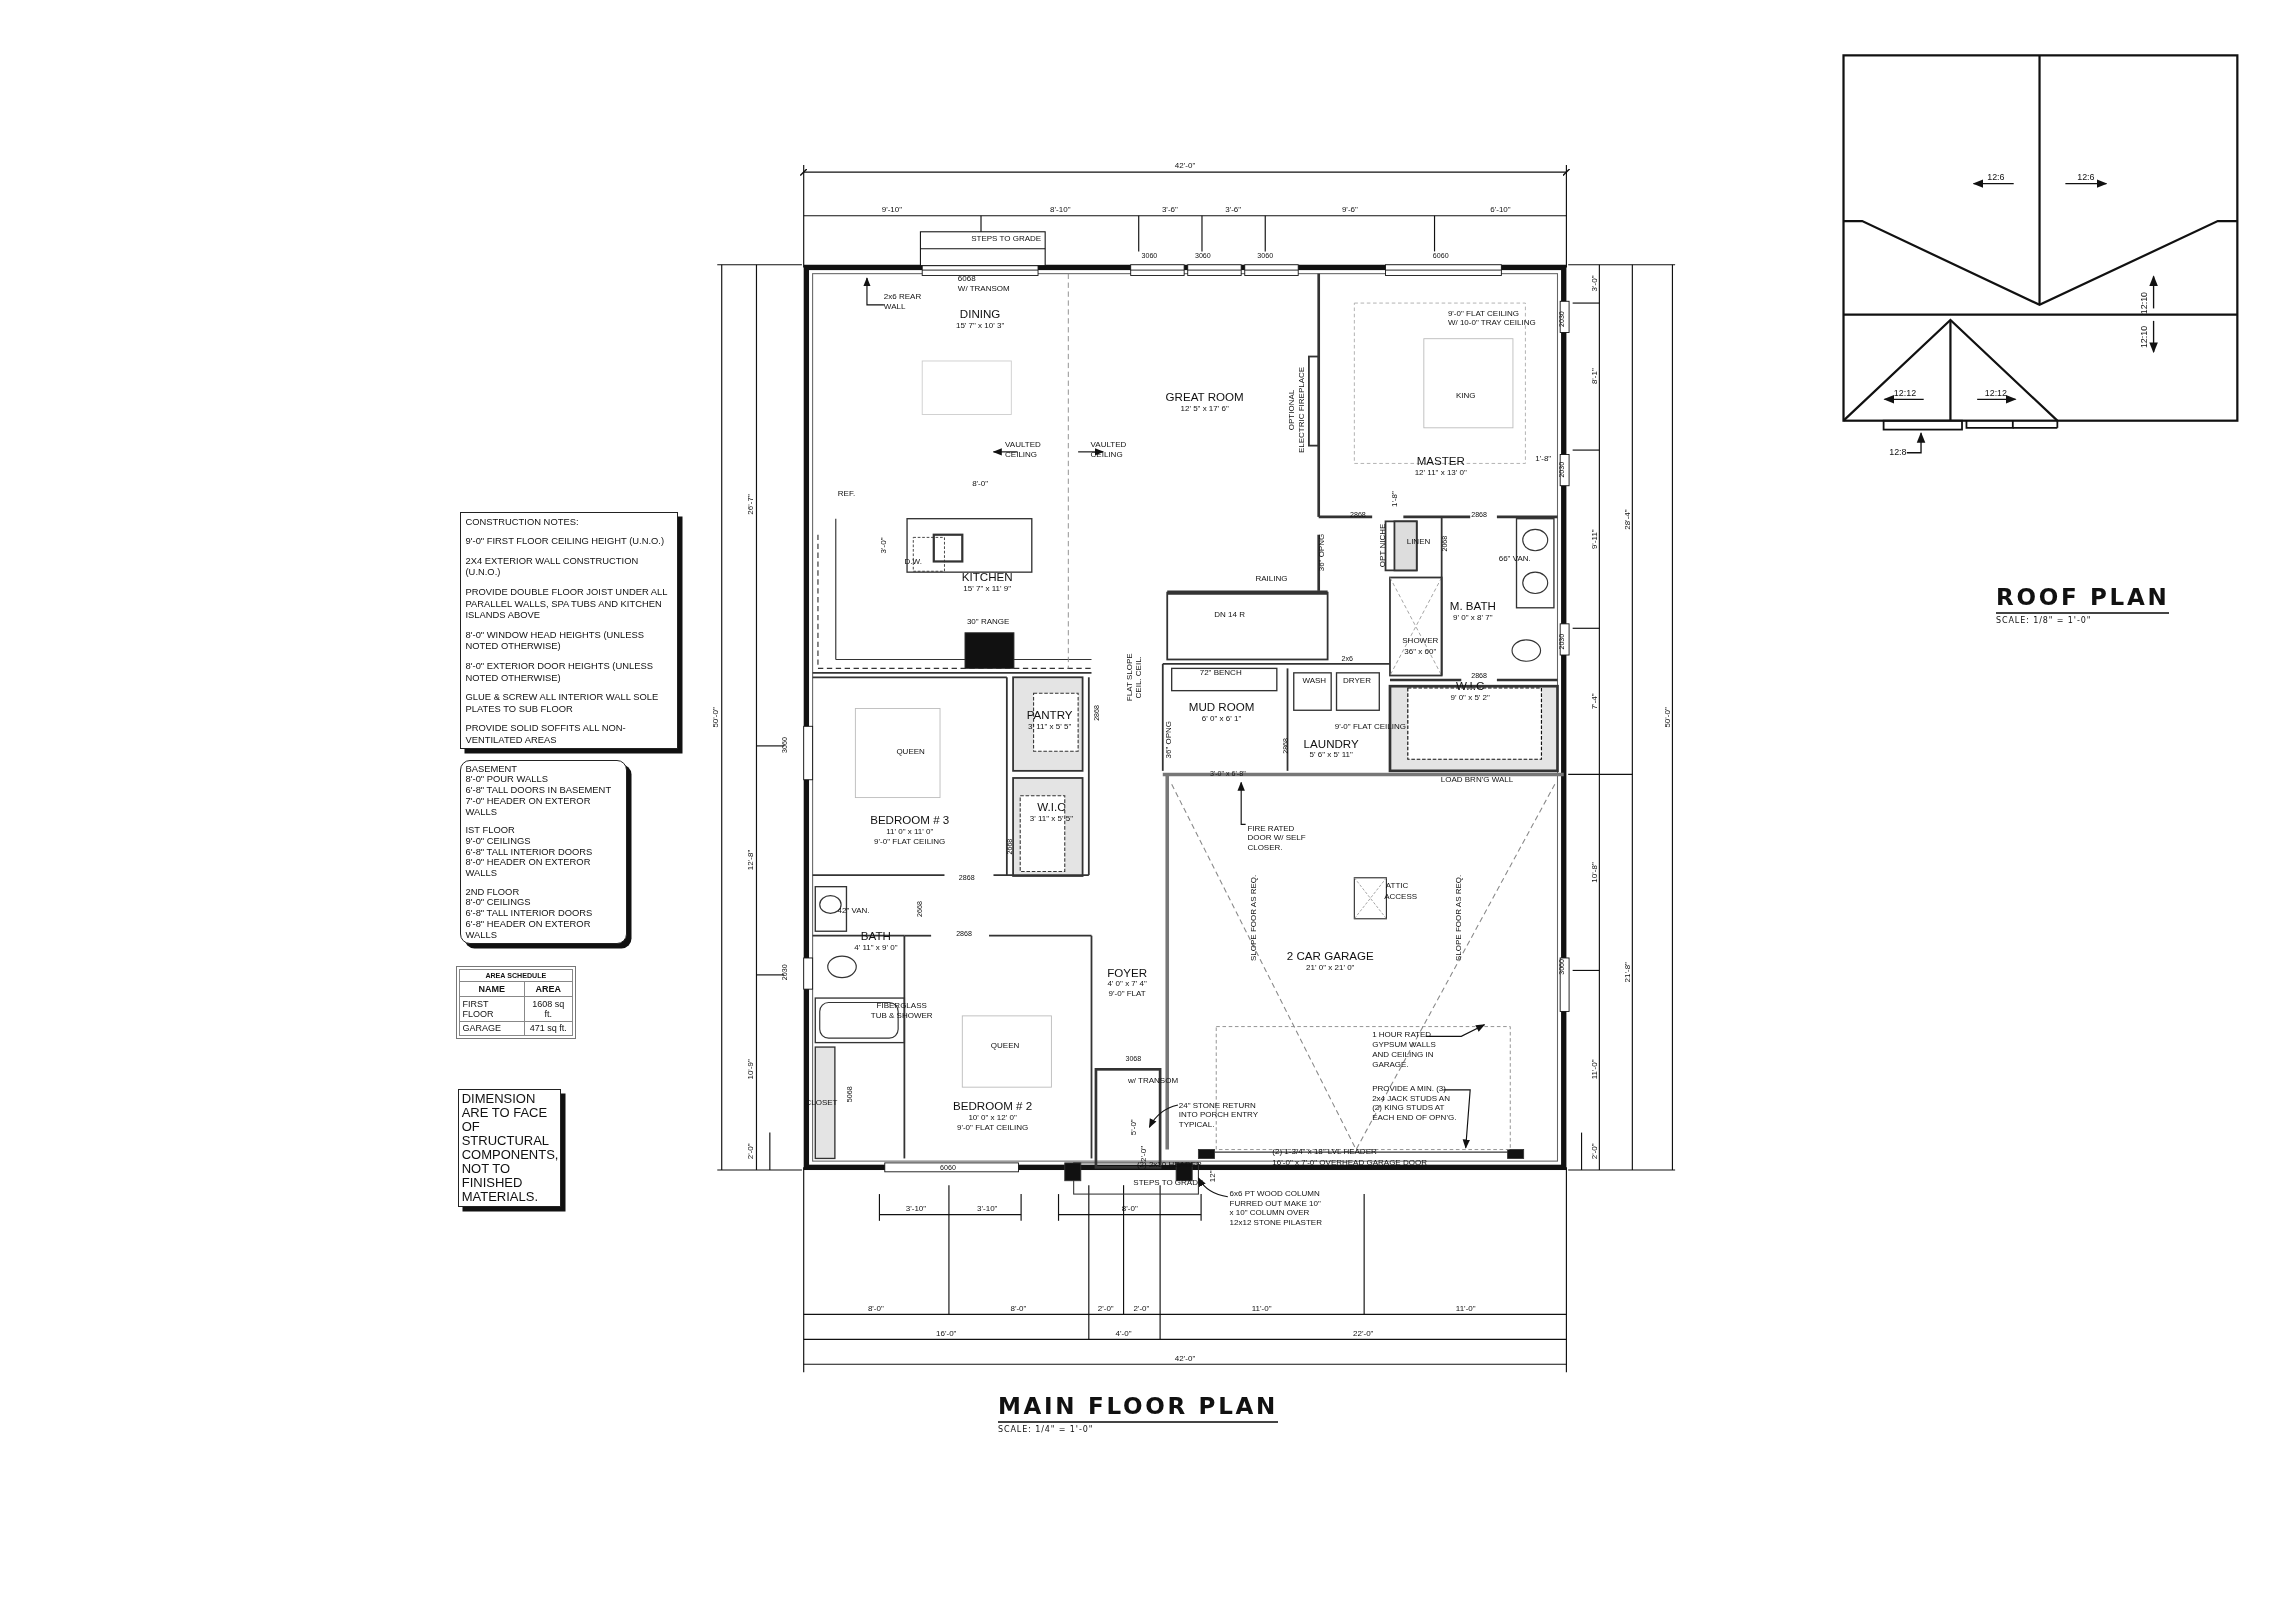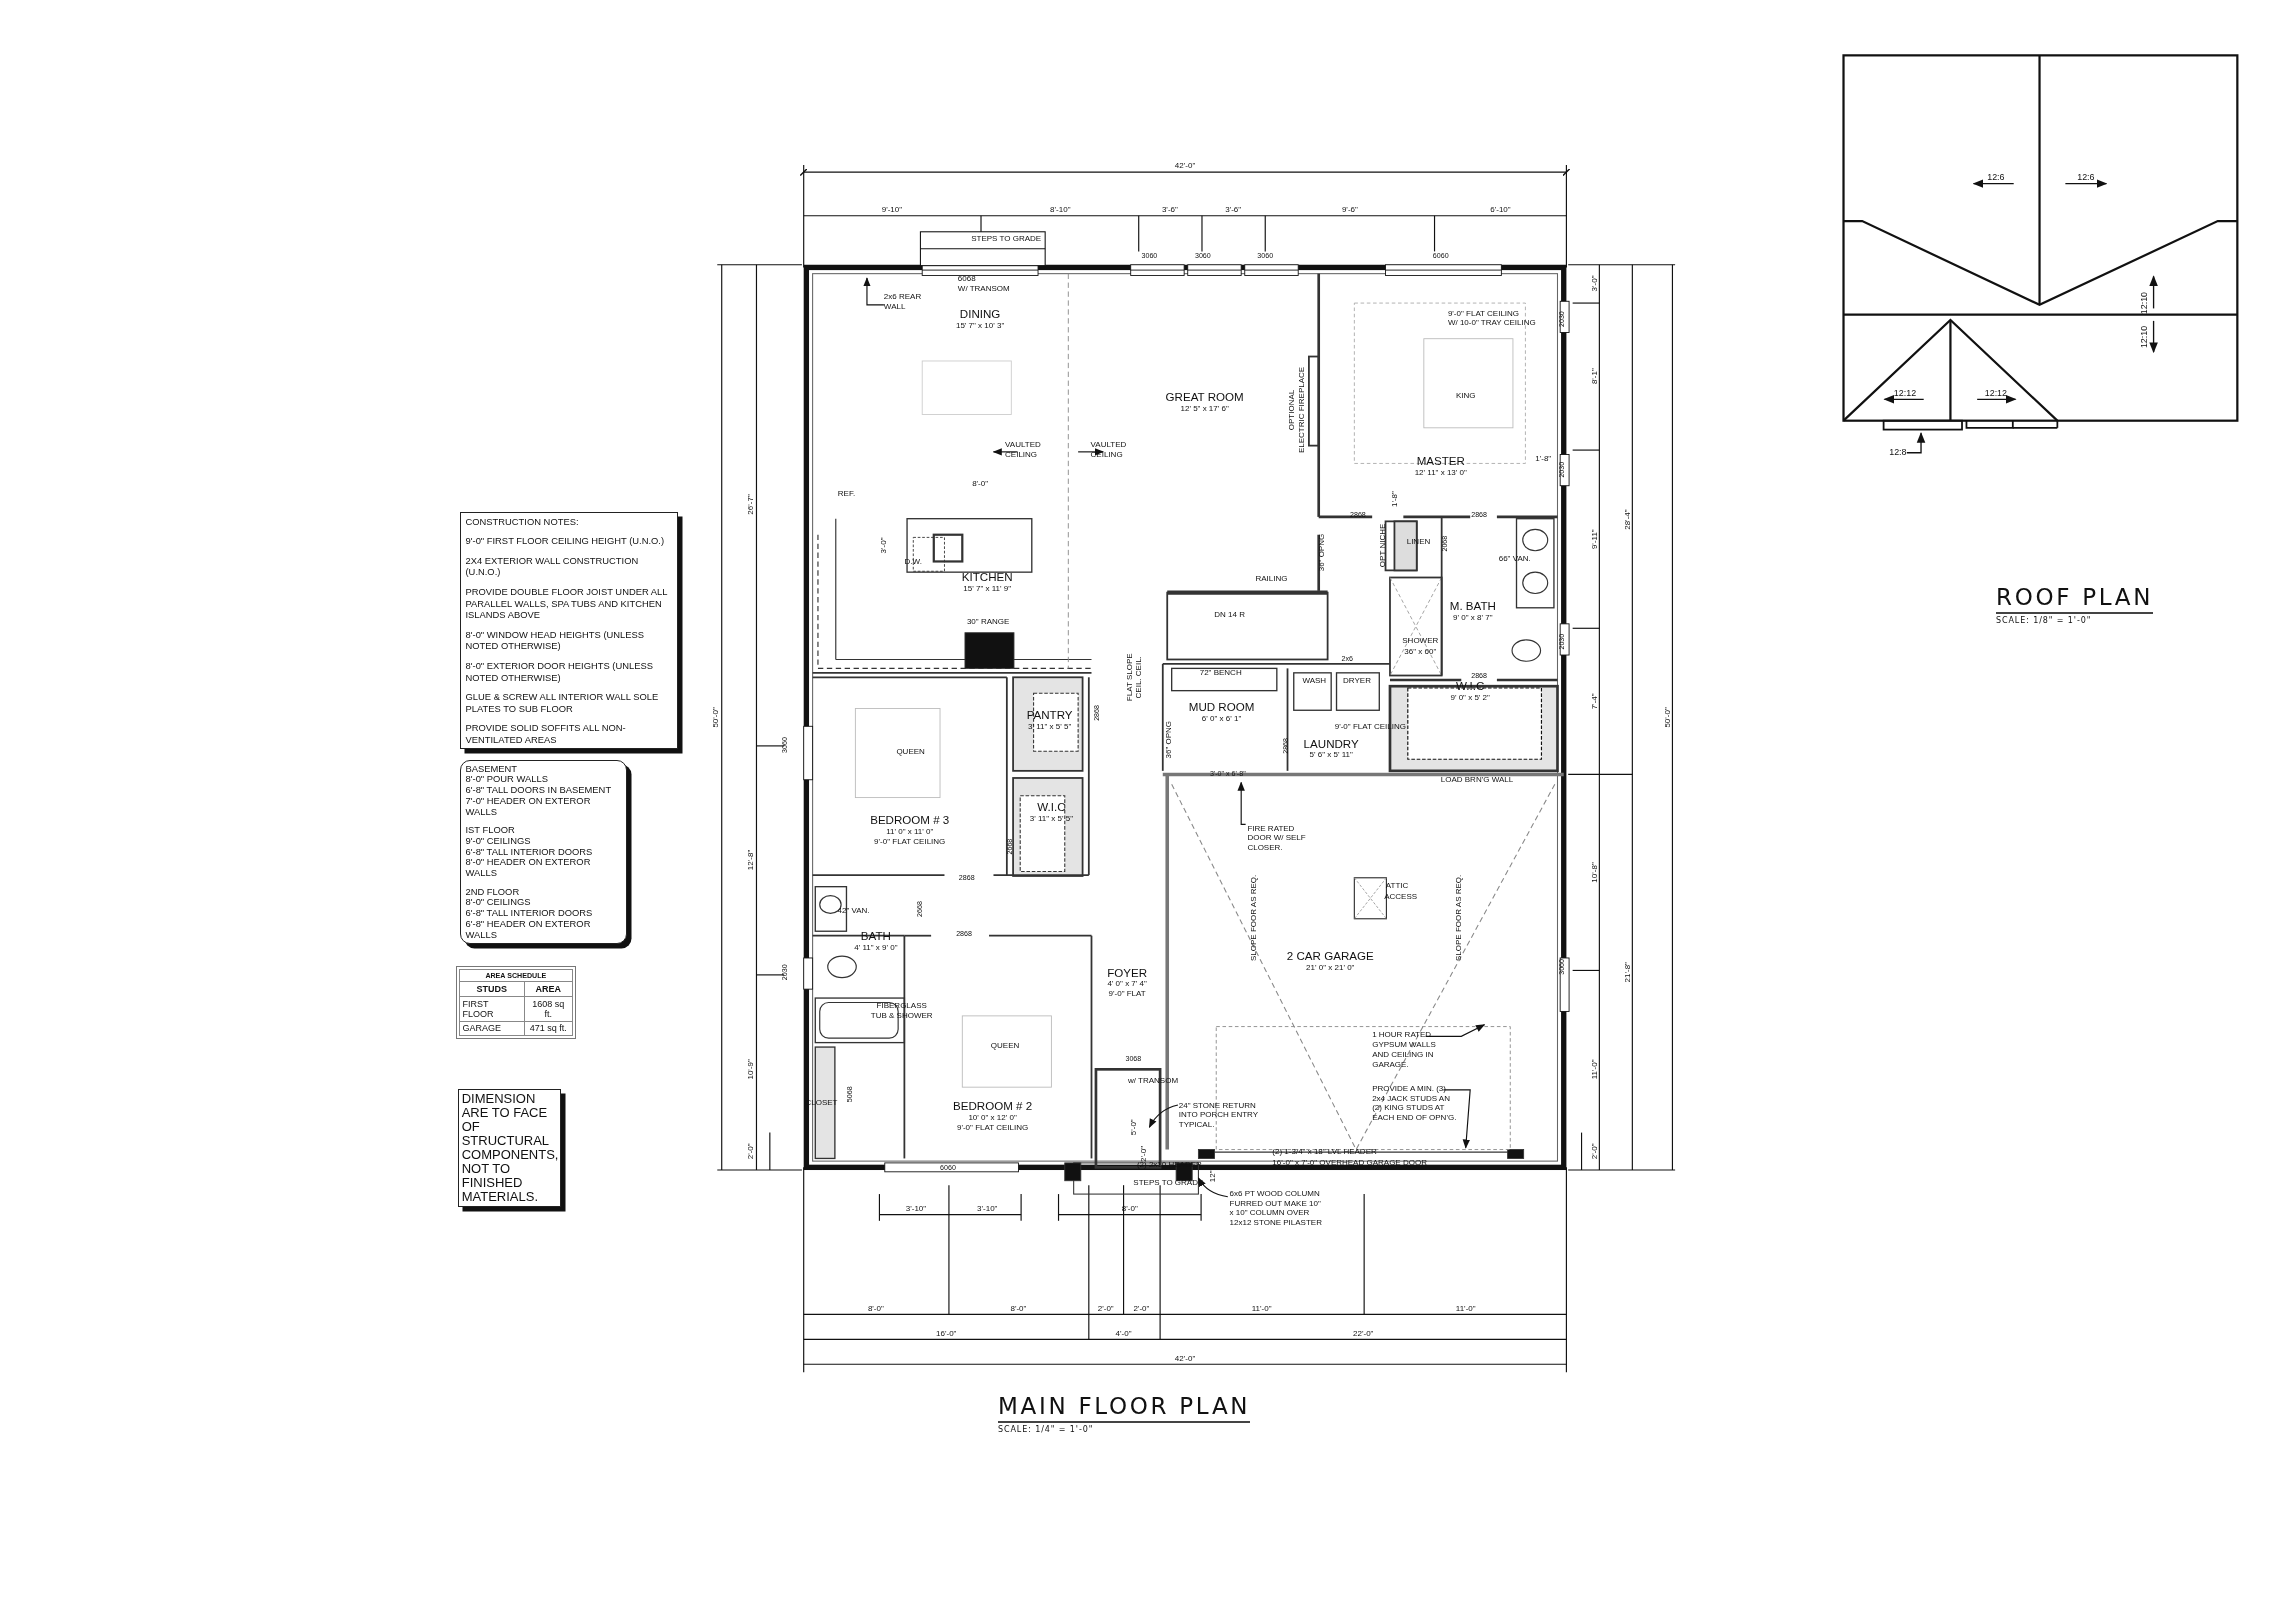--- a/index.html
+++ b/index.html
@@ -6,21 +6,21 @@
   body{width:2281px;height:1621px;position:relative;overflow:hidden;font-family:"Liberation Sans",sans-serif;color:#111;}
   svg text{font-family:"Liberation Sans",sans-serif;fill:#111;}
   .note-box{position:absolute;border:1.8px solid #222;background:#fff;box-shadow:4.5px 4.5px 0 #111;font-size:9.4px;line-height:11.6px;padding:2.7px 4.5px;text-transform:uppercase;}
   .note-box p{margin:0 0 8px 0;}
   .note-box p:last-child{margin-bottom:0;}
   .sched{position:absolute;left:456px;top:966px;width:114px;border:1.8px solid #777;background:#fff;padding:1.8px;}
   .sched table{border-collapse:collapse;width:100%;font-size:9px;}
   .sched td,.sched th{border:0.9px solid #888;padding:1.8px 2.7px;text-align:left;margin-left:26px;}
   .sched th{text-align:center;}
   .title{position:absolute;font-family:"DejaVu Sans",sans-serif;letter-spacing:2.7px;}
-  .title .t{font-size:23px;font-weight:400;border-bottom:2.7px solid #444;padding-bottom:1.8px;display:inline-block;}
+  .title .t{font-size:23px;font-weight:700;border-bottom:2.7px solid #444;padding-bottom:1.8px;display:inline-block;}
   .title .s{font-size:8px;letter-spacing:0.9px;display:block;margin-top:1.8px;}
 </style>
 </head>
 <body>
 
 <svg id="plan" width="2281" height="1621" viewBox="0 0 2560 1819" style="position:absolute;left:0;top:0;">
   <defs>
     <marker id="tk" viewBox="0 0 6 6" refX="3" refY="3" markerWidth="6" markerHeight="6">
         <path d="M0,6 L6,0" stroke="#111" stroke-width="1.2"></path>
       </marker>
@@ -460,21 +460,21 @@
   </p>
 </div>
 
 <div class="sched">
   <table>
     <tbody>
         <tr>
           <th colspan="2" style="font-size:7.1px;">AREA SCHEDULE</th>
         </tr>
     <tr>
-          <th>STUDS</th>
+          <th>NAME</th>
           <th>AREA</th>
         </tr>
     <tr>
           <td>FIRST FLOOR</td>
           <td style="text-align:center;">1608 sq ft.</td>
         </tr>
     <tr>
           <td>GARAGE</td>
           <td style="text-align:center;">471 sq ft.</td>
         </tr>

